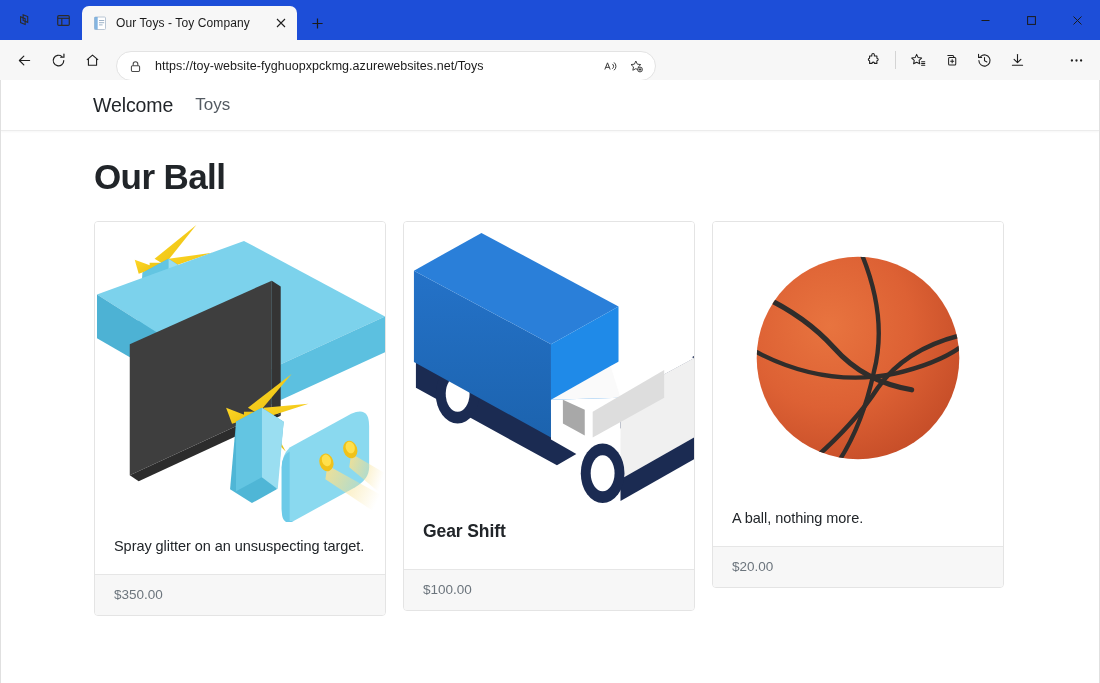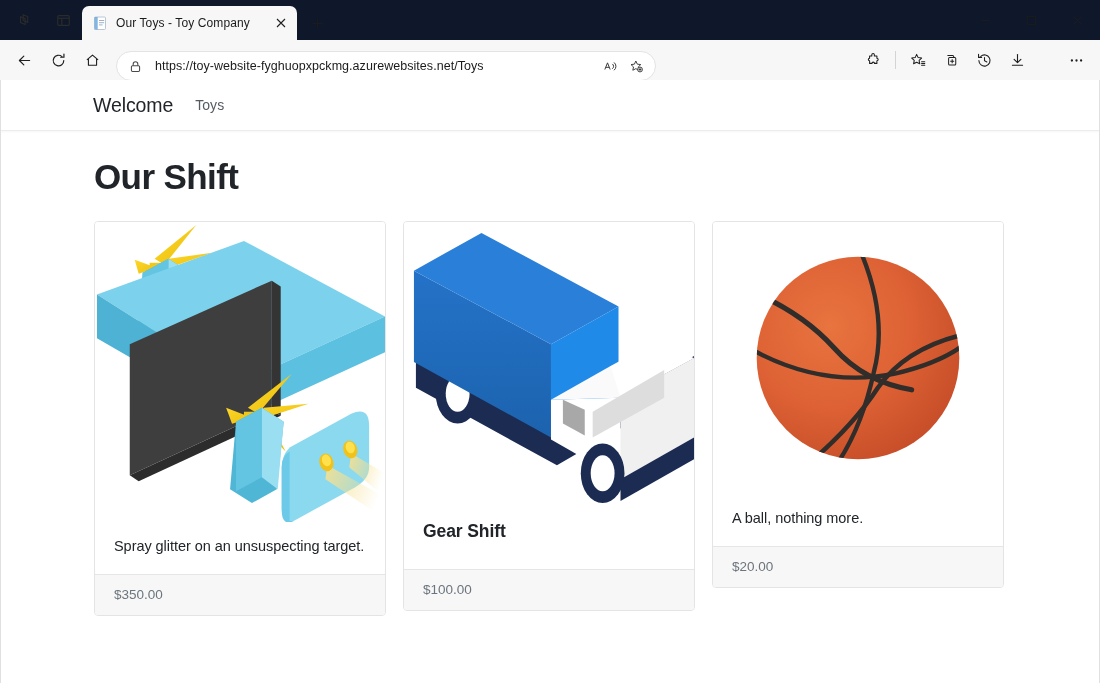--- a/index.html
+++ b/index.html
@@ -14,21 +14,21 @@
   
   .browser {
     width: 1100px; height: 683px;
     display: flex; flex-direction: column;
     background: #cfcfcf;
   }
 
   
   .titlebar {
     height: 40px;
-    background: #0f172a;
+    background: #1d4ed8;
     display: flex;
     align-items: flex-end;
     position: relative;
     flex: 0 0 40px;
   }
   .tb-left-icons {
     display: flex; align-items: center;
     height: 40px; padding: 0 4px 0 10px;
     gap: 8px;
   }
@@ -177,21 +177,21 @@
     padding-left: 92px;
     gap: 22px;
   }
   .brand {
     font-size: 19.5px;
     color: #212529;
     letter-spacing: -0.1px;
     font-weight: 400;
   }
   .nav-link {
-    font-size: 14px;
+    font-size: 17px;
     color: #545b62;
     letter-spacing: 0.05px;
   }
 
   
   .content {
     padding: 26px 0 0 93px;
   }
   .page-title {
     font-size: 35px;
@@ -407,21 +407,21 @@
   </div>
 
   <div class="viewport">
 
     <div class="site-nav">
       <span class="brand">Welcome</span>
       <span class="nav-link">Toys</span>
     </div>
 
     <div class="content">
-      <h1 class="page-title">Our Shift</h1>
+      <h1 class="page-title">Our Ball</h1>
 
       <div class="card-row">
 
         <div class="card">
           <div class="card-img">
             <svg width="292" height="300" viewBox="0 0 292 300">
               <defs>
                 <linearGradient id="dBodyTop" x1="0" y1="0" x2="1" y2="1">
                   <stop offset="0" stop-color="#6fcbe8"></stop>
                     <stop offset="1" stop-color="#8fdcf0"></stop>

